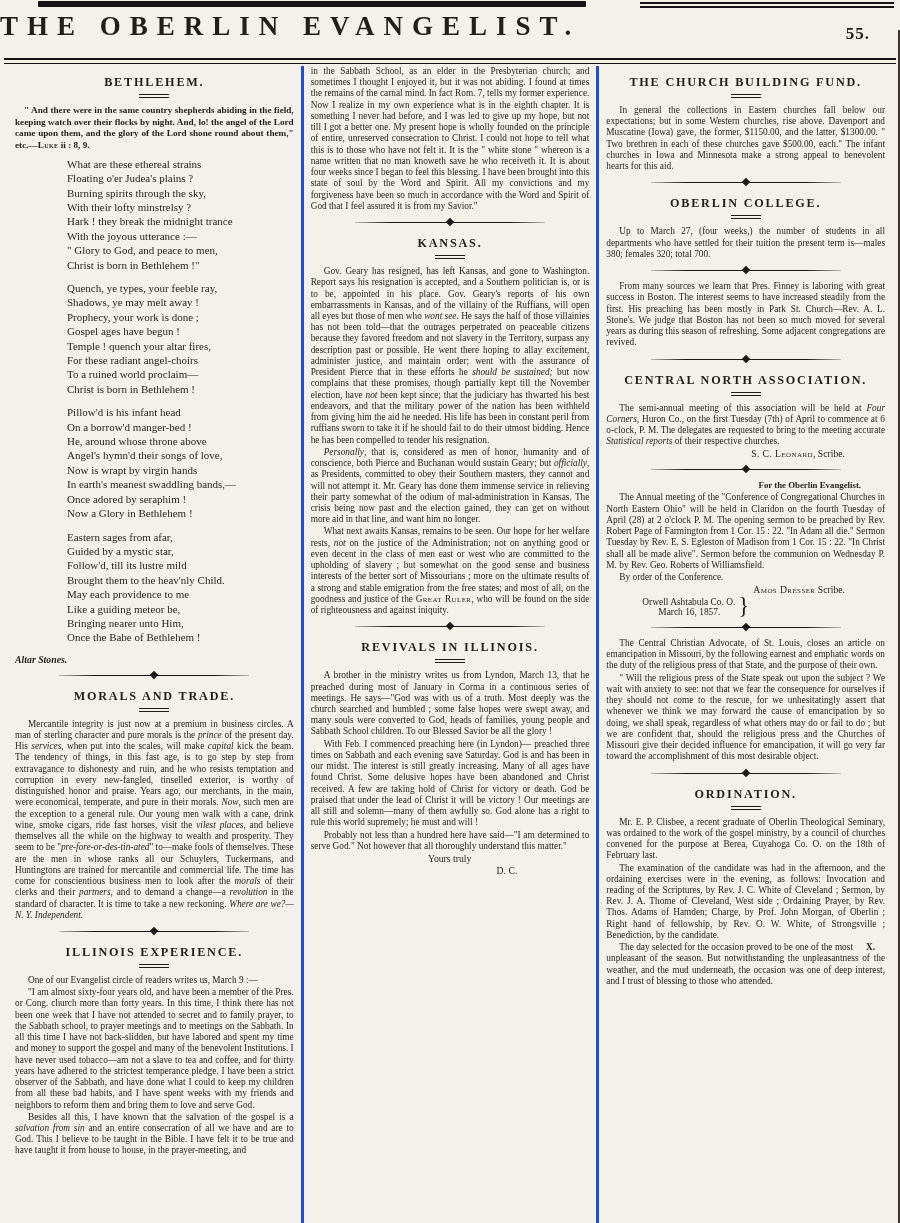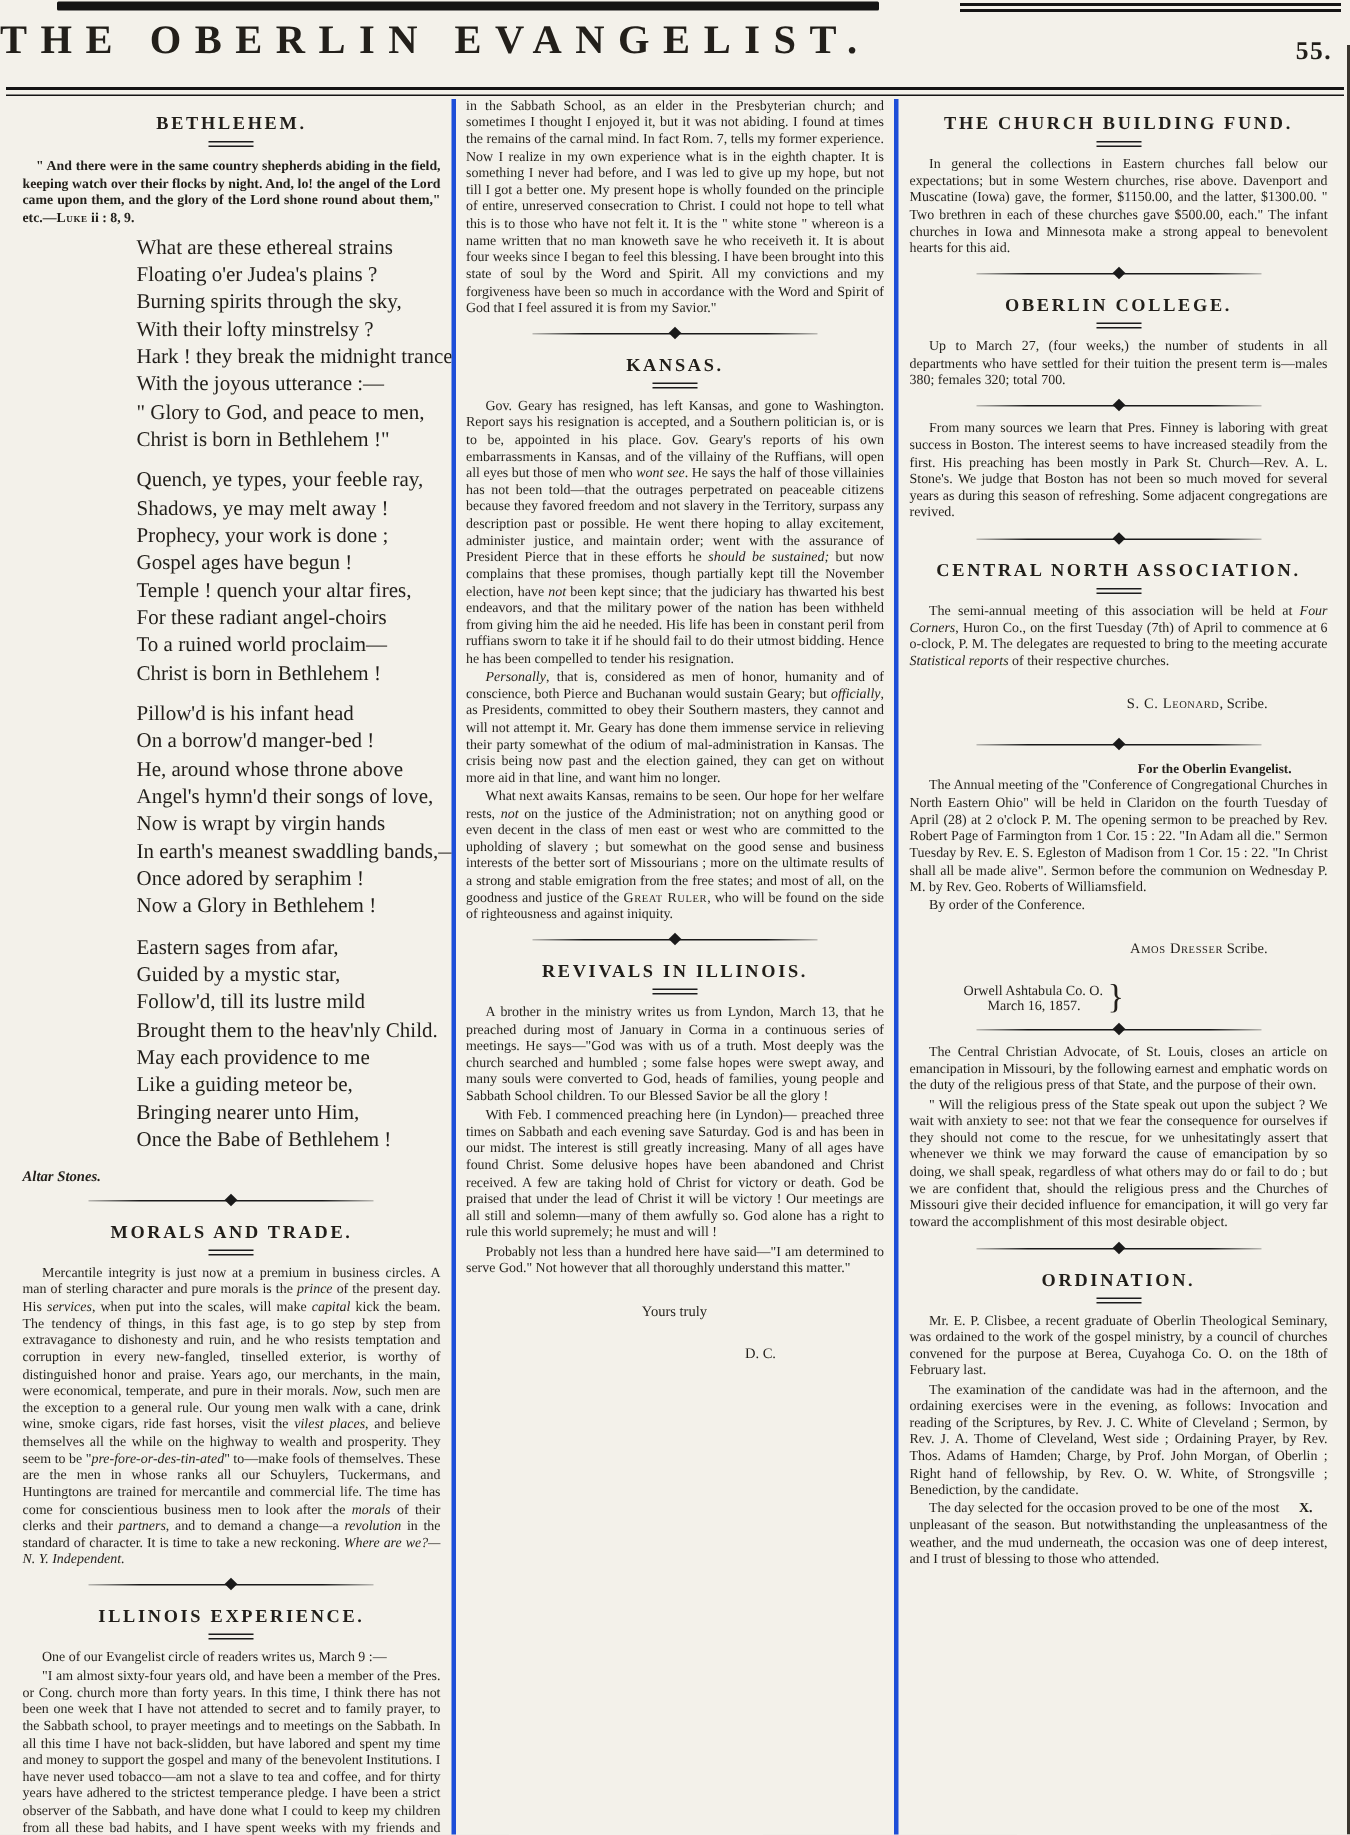--- a/index.html
+++ b/index.html
@@ -7,42 +7,42 @@
   .page{position:relative;width:900px;height:1223px;margin:0 auto;overflow:hidden;
         background:#f3f1ea;color:#221f1a;
         font-family:"Liberation Serif","DejaVu Serif",serif;}
   
   .top-bar{position:absolute;top:1px;left:38px;width:548px;height:6px;background:#141414;border-radius:1px;}
   .top-bar2{position:absolute;top:2px;right:6px;width:254px;height:2px;background:#141414;box-shadow:0 4px 0 #141414;}
   .right-edge{position:absolute;top:30px;right:0;bottom:0;width:2px;background:#3a362f;}
   
   .masthead{position:relative;height:44px;padding-top:12px;}
   .mast-title{margin:0;text-align:left;font-size:27px;font-weight:bold;letter-spacing:9px;line-height:1.1;}
-  .page-num{position:absolute;right:12px;top:24px;font-size:17px;font-weight:bold;letter-spacing:1px;text-align:right;}
+  .page-num{position:absolute;right:30px;top:24px;font-size:17px;font-weight:bold;letter-spacing:1px;text-align:right;}
   .mast-rule{height:3px;margin:2px 4px 0 4px;border-top:2px solid #141414;border-bottom:1px solid #141414;}
   
   .columns{display:flex;margin:2px 8px 0 8px;height:1158px;overflow:hidden;}
   .col{flex:1 1 0;padding:0 7px;overflow:hidden;min-width:0;}
   .col-a,.col-b{border-right:3px solid #1d4ed8;}
   
   .art-heading{margin:9px 0 0 0;text-align:center;font-size:12.2px;font-weight:bold;letter-spacing:1.8px;font-family:Liberation Serif, serif;}
   .headrule{width:30px;height:2px;margin:4px auto 7px auto;border-top:1px solid #1b1b1b;border-bottom:1px solid #1b1b1b;}
   .divider{position:relative;width:190px;height:9px;margin:6px auto;}
   .divider::before{content:"";position:absolute;left:0;right:0;top:4px;height:1px;
       background:linear-gradient(90deg,rgba(20,20,20,.25),#1a1a1a 18%,#1a1a1a 82%,rgba(20,20,20,.25));}
   .divider::after{content:"";position:absolute;left:50%;top:1px;width:6px;height:6px;background:#1a1a1a;
       transform:translateX(-50%) rotate(45deg);}
   .para{margin:0 0 1px 0;font-size:9.3px;line-height:1.21;text-align:justify;text-indent:13px;}
   .noindent{text-indent:0;}
   .epigraph{margin:0 0 5px 0;font-size:9.2px;font-weight:bold;line-height:1.27;text-align:justify;text-indent:9px;}
-  .verse{margin:2px 0 0 76px;font-size:14px;line-height:1.31;}
+  .verse{margin:2px 0 0 52px;font-size:11px;line-height:1.31;}
   .stanza{margin-bottom:9px;}
   .vline{white-space:nowrap;}
   .attrib{margin:0 0 2px 0;padding-right:14px;font-size:9.8px;font-weight:bold;font-style:italic;}
-  .sig{margin:17px 0;text-align:right;font-size:9.7px;}
+  .sig{margin:1px 0;text-align:right;font-size:9.7px;}
   .kicker{margin:4px 0 2px 0;text-align:right;padding-right:24px;font-size:8.8px;font-weight:bold;}
   .dateline{display:flex;align-items:center;margin:1px 0 2px 36px;font-size:9.4px;}
   .dl-ind{padding-left:16px;}
   .brace{font-size:23px;font-weight:400;margin-left:3px;line-height:.9;}
   .sc{font-variant:small-caps;letter-spacing:.4px;}
   .endsig{float:right;font-weight:bold;padding-right:10px;}
 </style>
 </head>
 <body>
 

